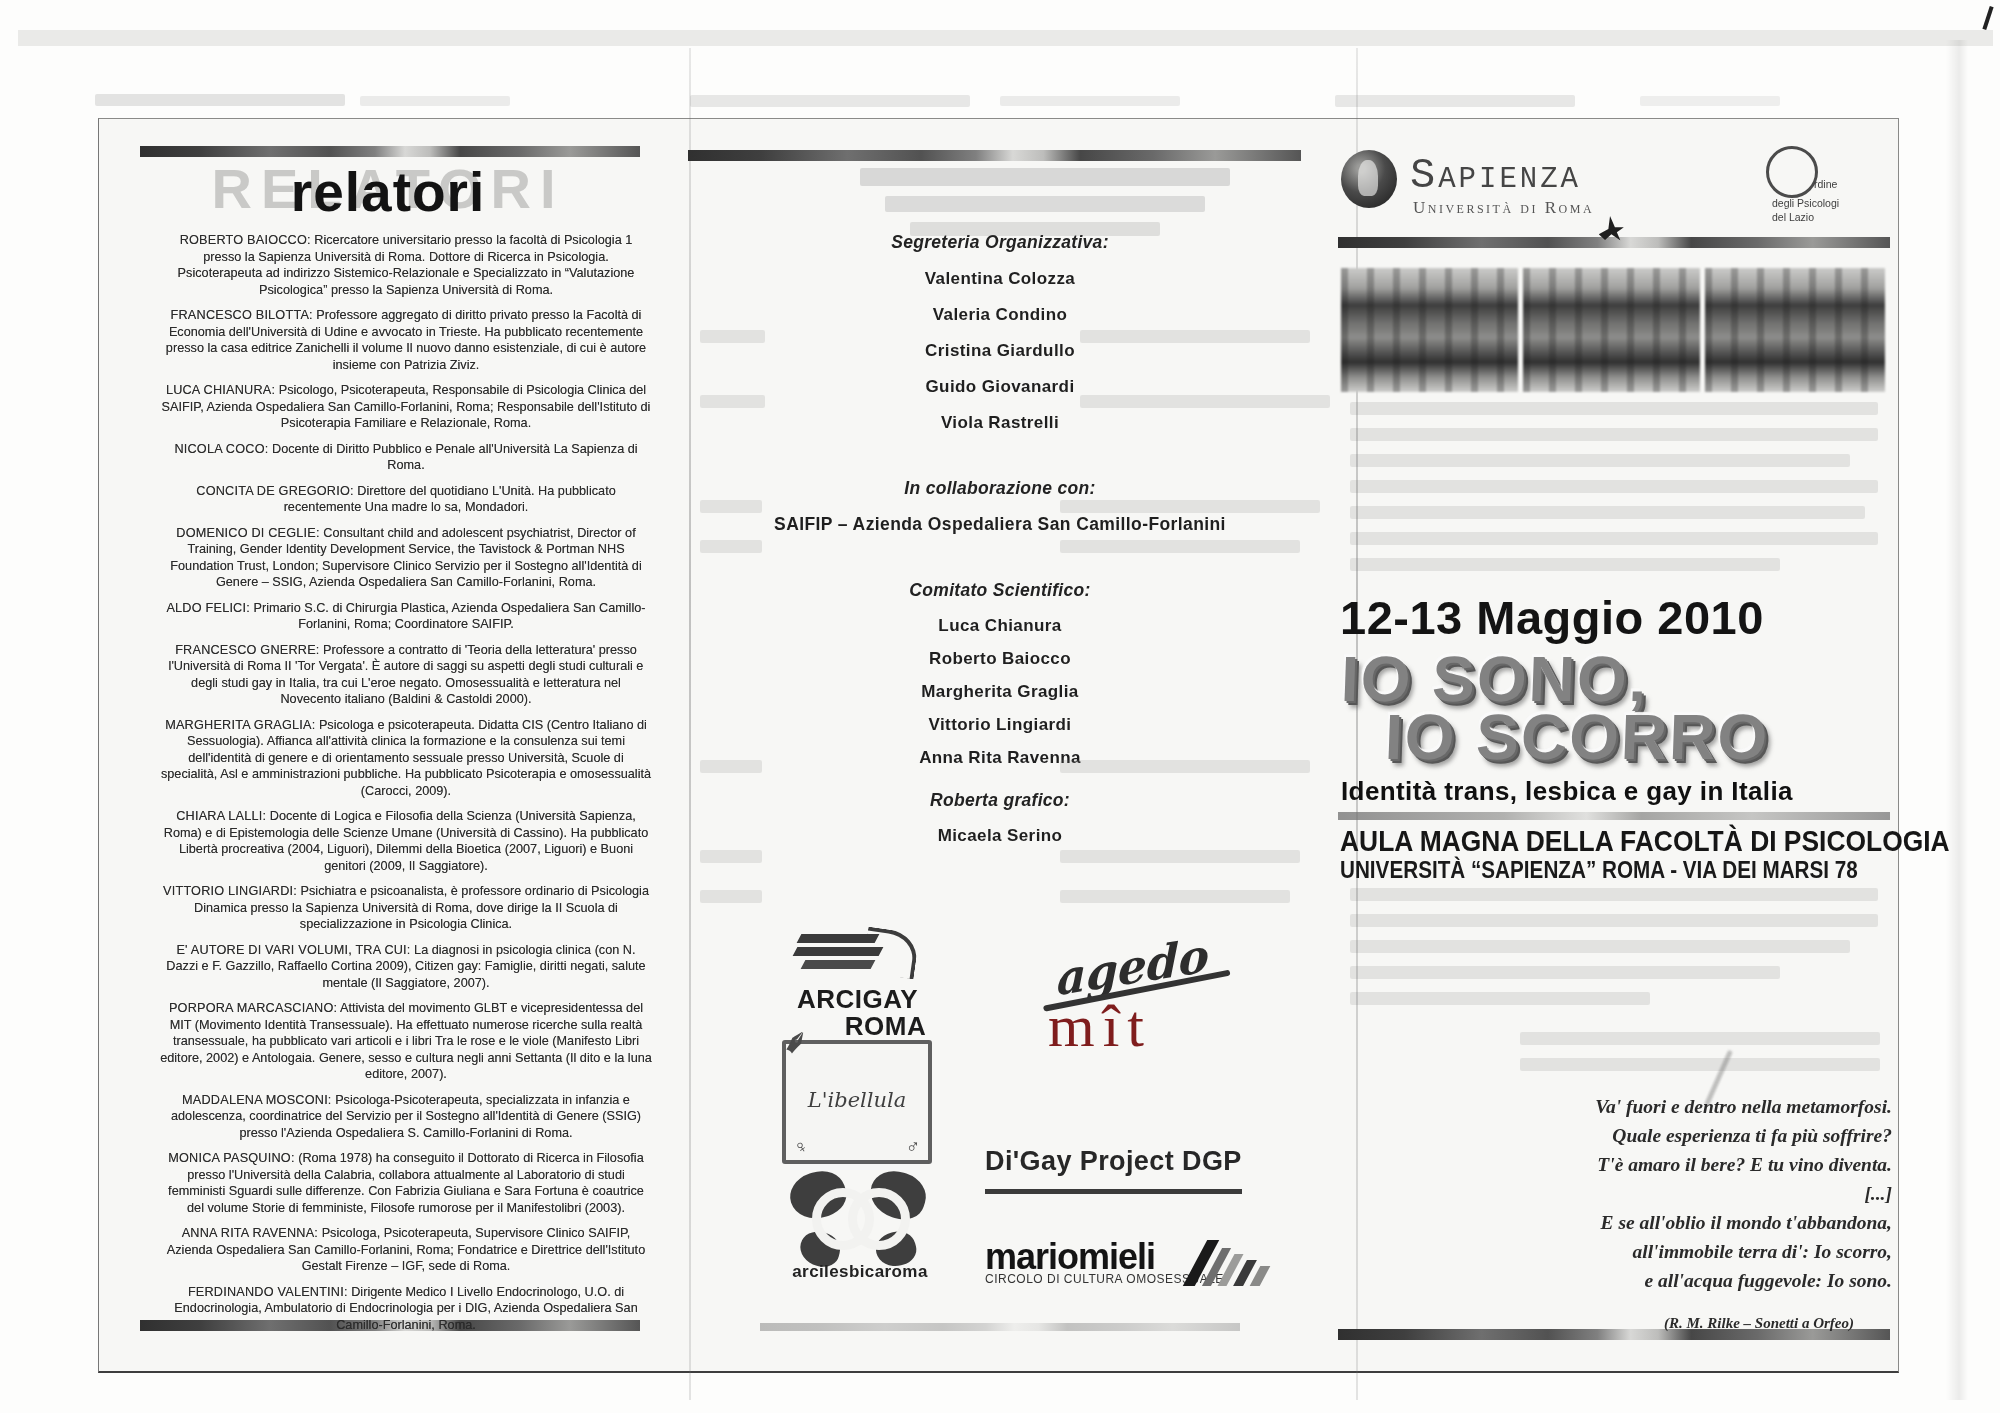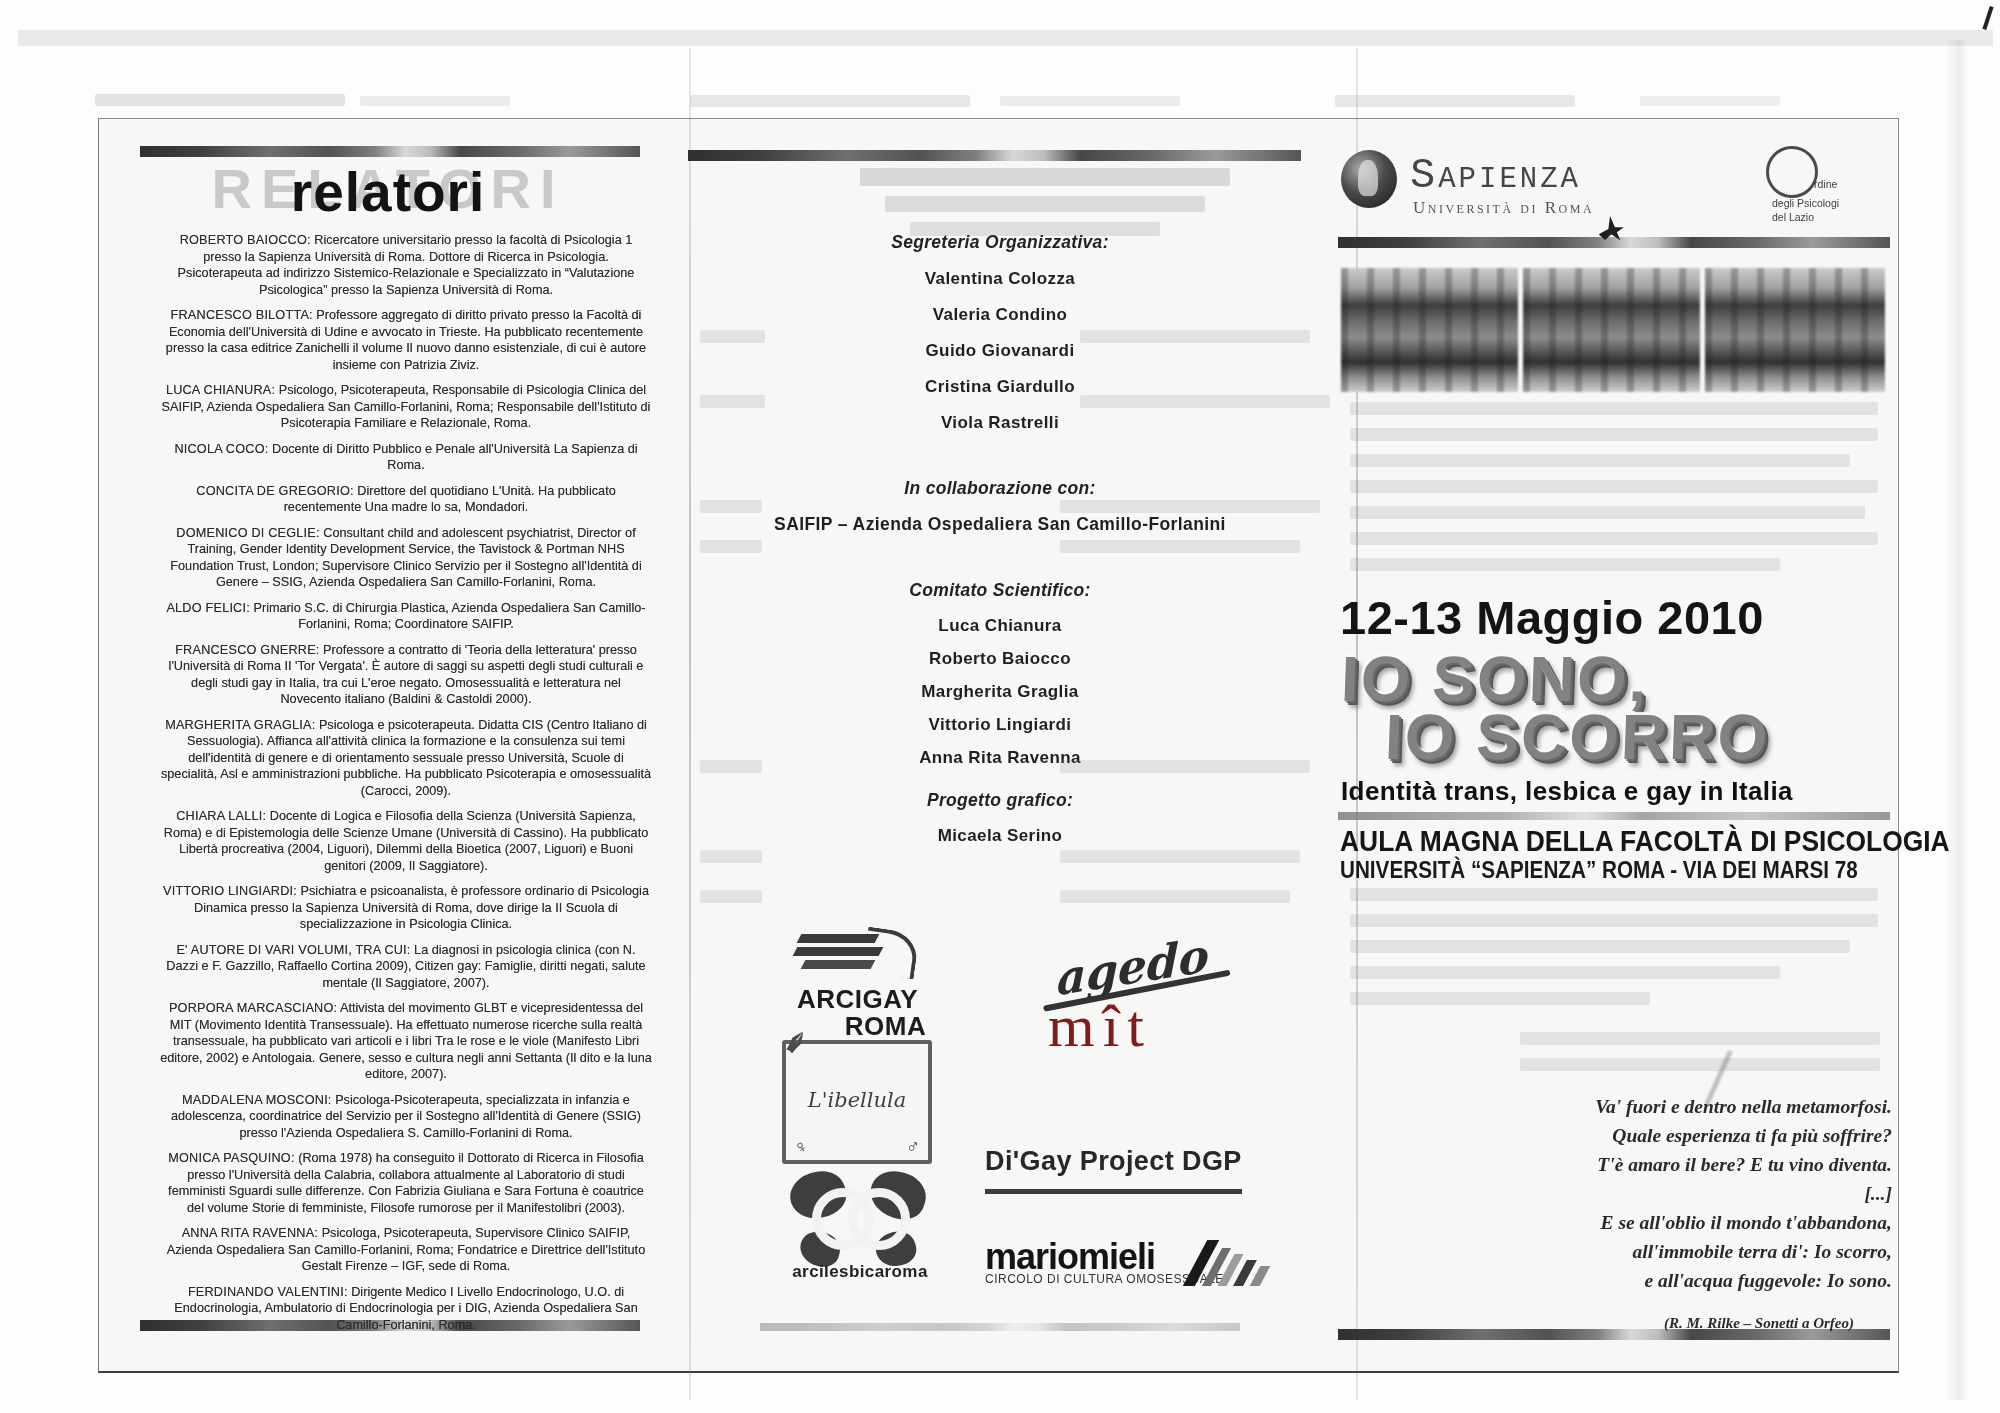--- a/index.html
+++ b/index.html
@@ -162,38 +162,38 @@
       <p class="bio"><span class="bio-lead">MADDALENA MOSCONI:</span> <span class="bio-body">Psicologa-Psicoterapeuta, specializzata in infanzia e adolescenza, coordinatrice del Servizio per il Sostegno all'Identità di Genere (SSIG) presso l'Azienda Ospedaliera S. Camillo-Forlanini di Roma.</span></p>
       <p class="bio"><span class="bio-lead">MONICA PASQUINO:</span> <span class="bio-body">(Roma 1978) ha conseguito il Dottorato di Ricerca in Filosofia presso l'Università della Calabria, collabora attualmente al Laboratorio di studi femministi Sguardi sulle differenze. Con Fabrizia Giuliana e Sara Fortuna è coautrice del volume Storie di femministe, Filosofe rumorose per il Manifestolibri (2003).</span></p>
       <p class="bio"><span class="bio-lead">ANNA RITA RAVENNA:</span> <span class="bio-body">Psicologa, Psicoterapeuta, Supervisore Clinico SAIFIP, Azienda Ospedaliera San Camillo-Forlanini, Roma; Fondatrice e Direttrice dell'Istituto Gestalt Firenze – IGF, sede di Roma.</span></p>
       <p class="bio"><span class="bio-lead">FERDINANDO VALENTINI:</span> <span class="bio-body">Dirigente Medico I Livello Endocrinologo, U.O. di Endocrinologia, Ambulatorio di Endocrinologia per i DIG, Azienda Ospedaliera San Camillo-Forlanini, Roma.</span></p>
     </div>
 
   <div class="mid-section sec-0" style="top:232px;">
       <div class="mid-heading">Segreteria Organizzativa:</div>
       <div class="mid-line">Valentina Colozza</div>
       <div class="mid-line">Valeria Condino</div>
+      <div class="mid-line">Cristina Giardullo</div>
       <div class="mid-line">Guido Giovanardi</div>
-      <div class="mid-line">Cristina Giardullo</div>
       <div class="mid-line">Viola Rastrelli</div>
     </div>
   <div class="mid-section sec-2" style="top:580px;">
       <div class="mid-heading">Comitato Scientifico:</div>
       <div class="mid-line">Luca Chianura</div>
       <div class="mid-line">Roberto Baiocco</div>
       <div class="mid-line">Margherita Graglia</div>
       <div class="mid-line">Vittorio Lingiardi</div>
       <div class="mid-line">Anna Rita Ravenna</div>
     </div>
   <div class="mid-section sec-1" style="top:478px;">
       <div class="mid-heading">In collaborazione con:</div>
       <div class="mid-line">SAIFIP – Azienda Ospedaliera San Camillo-Forlanini</div>
     </div>
   <div class="mid-section sec-3" style="top:790px;">
-      <div class="mid-heading">Progetto grafico:</div>
+      <div class="mid-heading">Roberta grafico:</div>
       <div class="mid-line">Micaela Serino</div>
     </div>
 
   <div class="arcigay">
     <div class="arcigay-flag">
       <div class="fb fb1"></div>
         <div class="fb fb2"></div>
         <div class="fb fb3"></div>
       <div class="horse"></div>
     </div>

